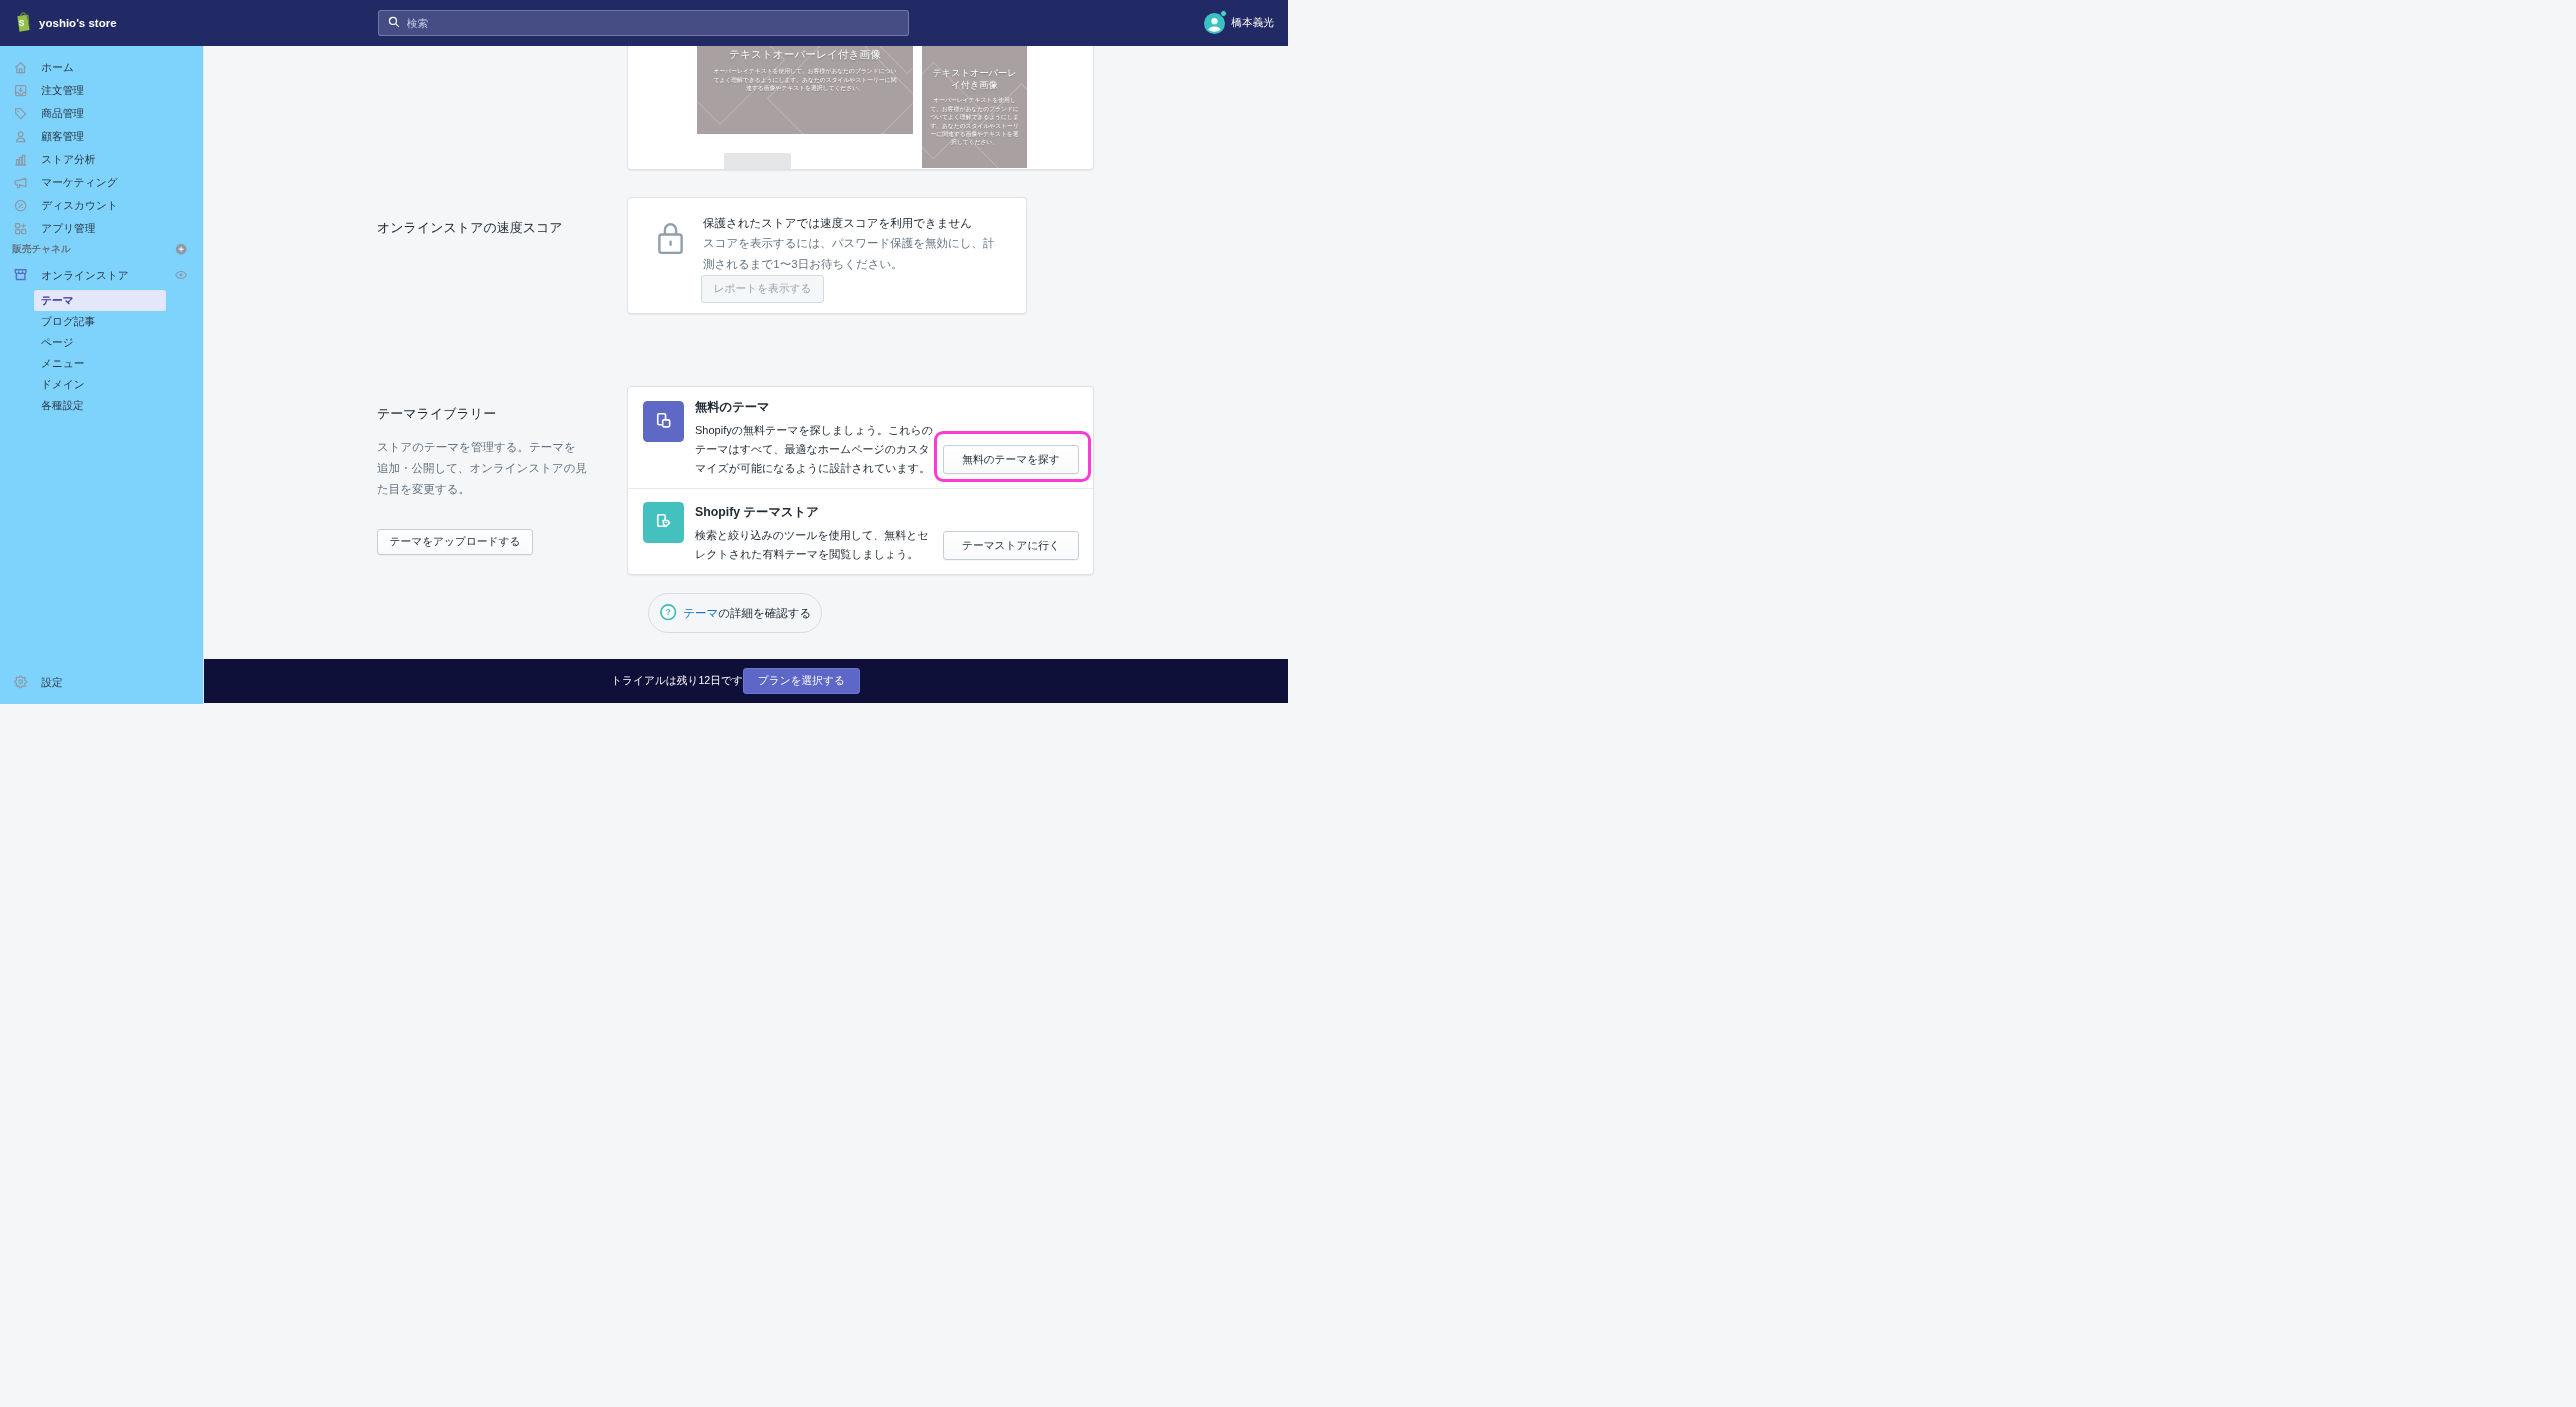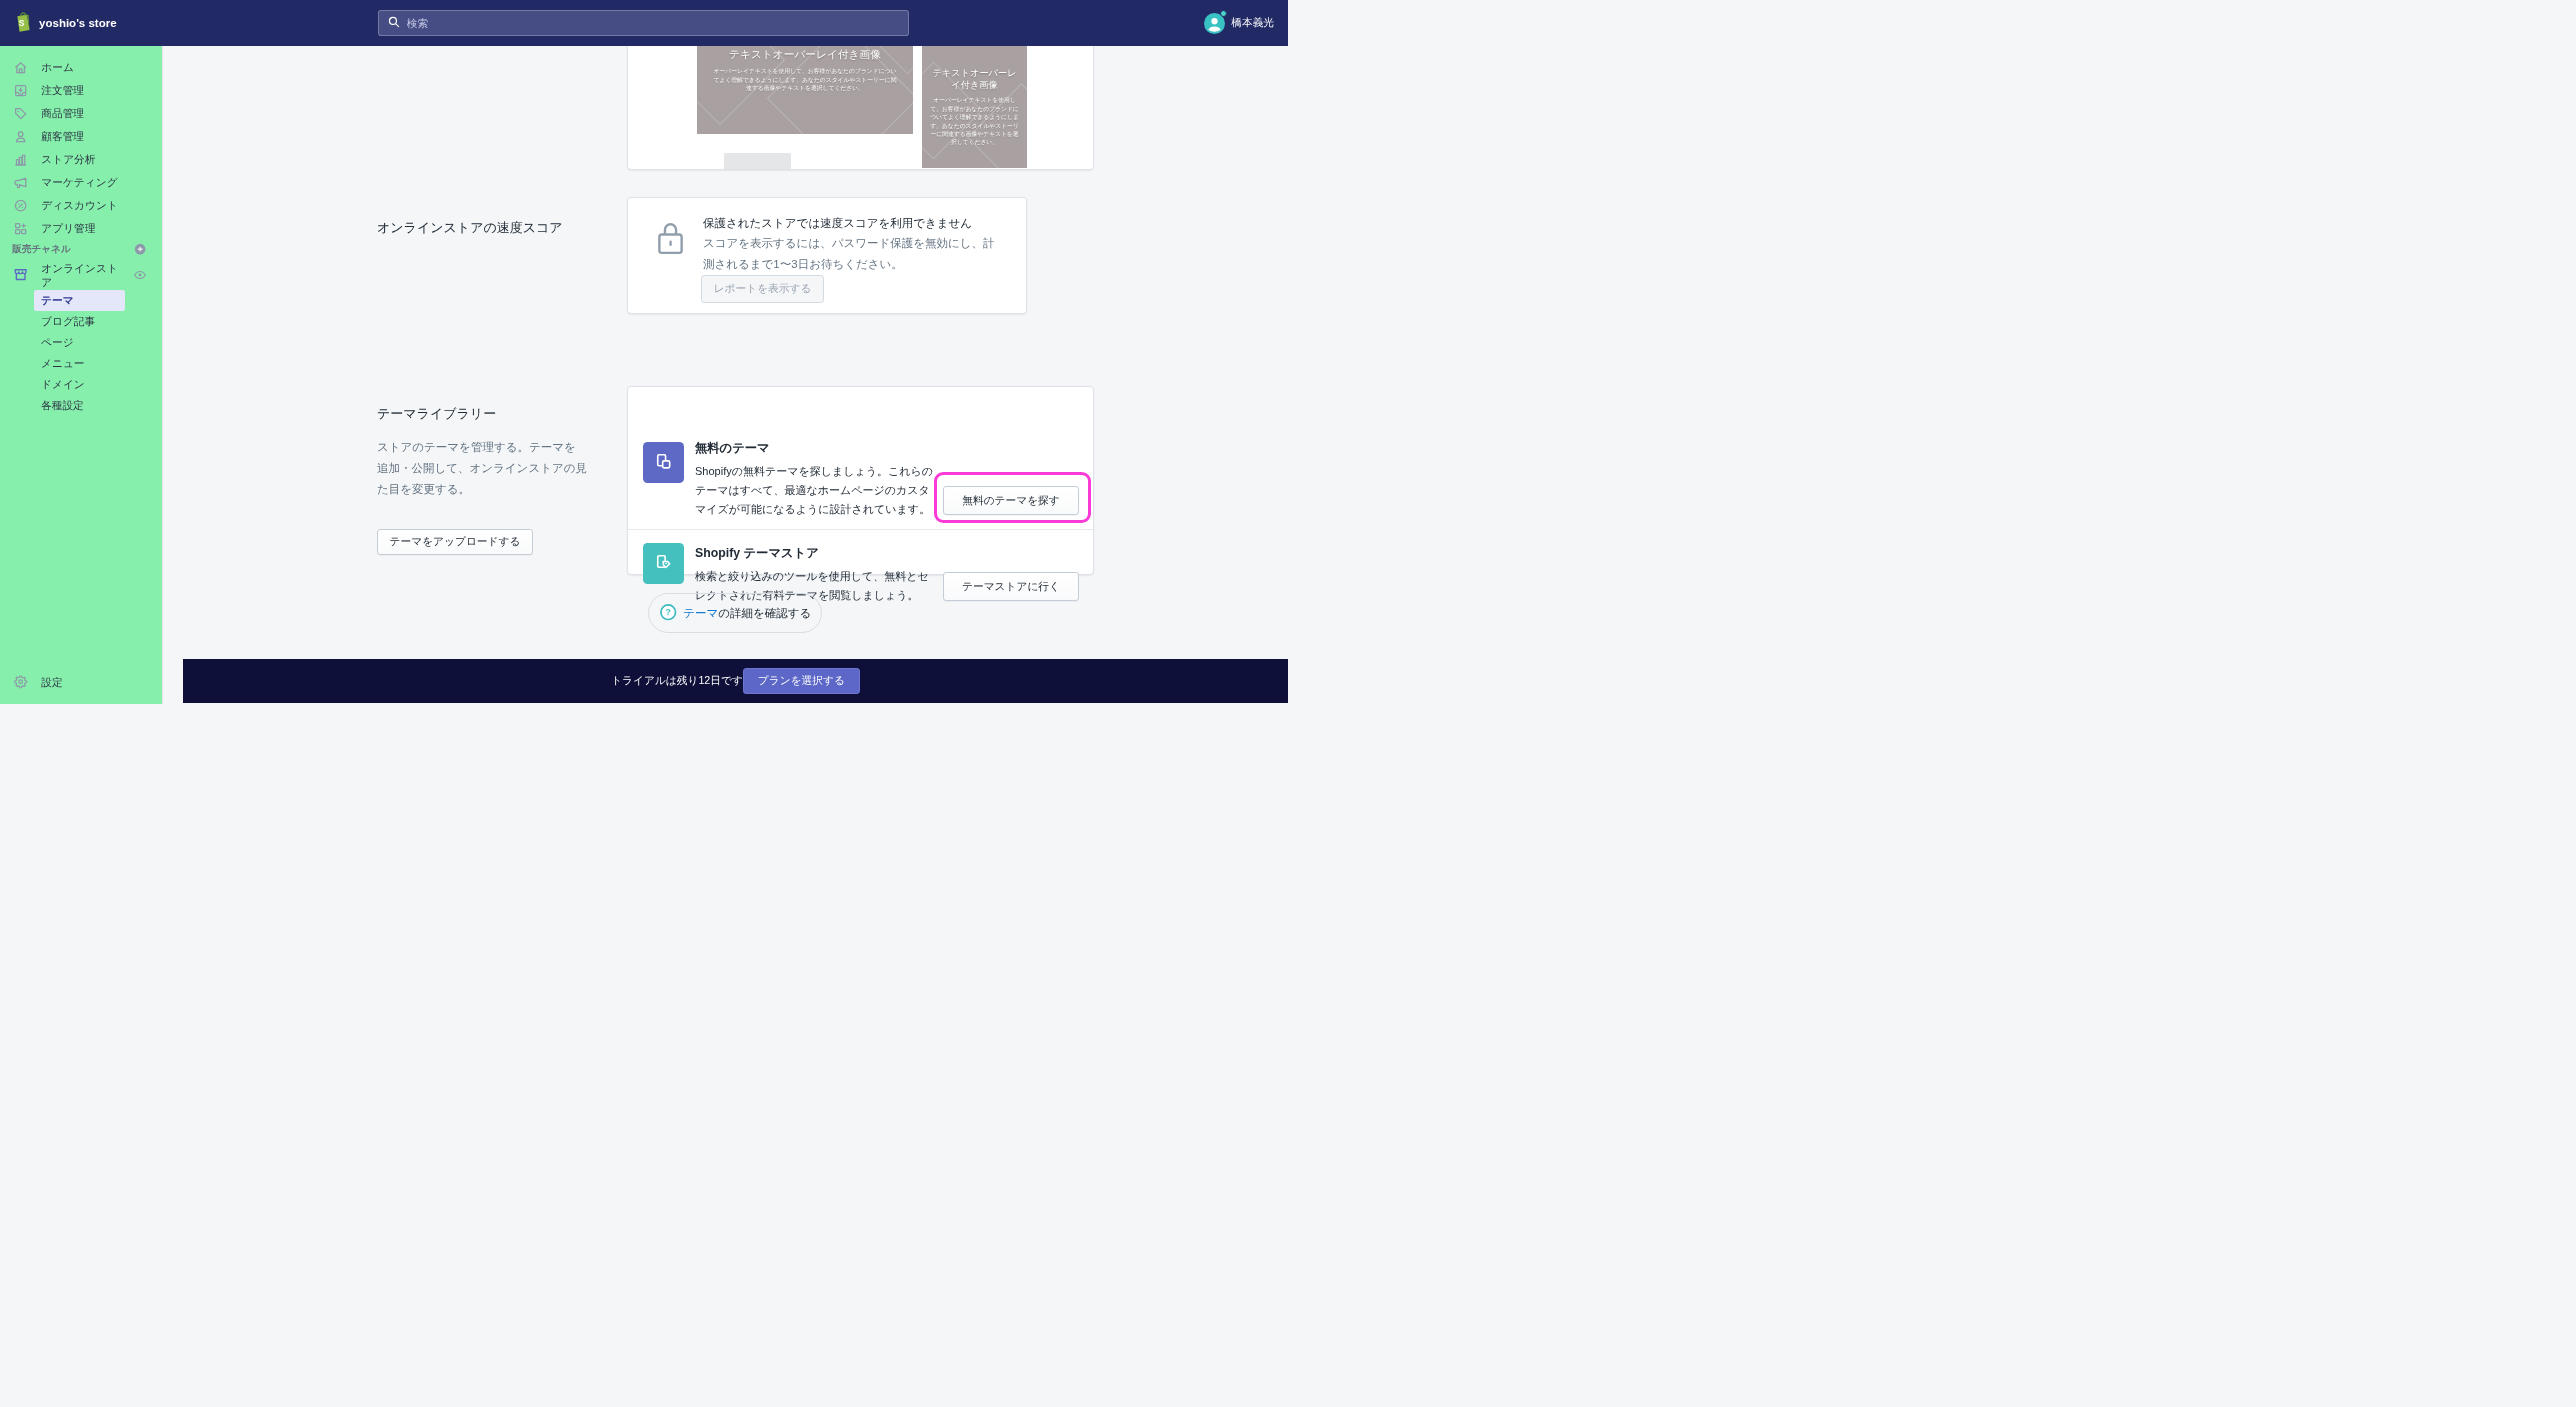--- a/index.html
+++ b/index.html
@@ -18,22 +18,22 @@
   .search-box input { background:transparent; border:none; outline:none; color:#fff;
     font-size:10.7px; width:100%; font-family:inherit; }
   .search-box input::placeholder { color:#c6cbe6; }
   .topbar-right { margin-left:auto; display:flex; align-items:center; gap:6.1px; padding-right:14px; }
   .avatar { position:relative; width:21px; height:21px; }
   .avatar .dot { position:absolute; right:-1.5px; top:-2.3px; width:7px; height:7px;
     background:#4ad0c8; border:1.5px solid #212a65; border-radius:50%; }
   .user-name { color:#fff; font-size:10.7px; }
 
   
-  .sidebar { position:absolute; left:0; top:46px; width:163px; height:658px;
-    background:#86efac; border-right:0.8px solid #e3e7ea; z-index:20; }
+  .sidebar { position:absolute; left:0; top:46px; width:204px; height:658px;
+    background:#7dd3fc; border-right:0.8px solid #e3e7ea; z-index:20; }
   .nav { padding-top:10.7px; }
   .nav-item { height:23px; display:flex; align-items:center; padding-left:13px; gap:13px;
     font-size:10.7px; color:#2b3543; cursor:pointer; }
   .nav-item svg { flex:0 0 auto; }
   .channels-hd { height:18.4px; display:flex; align-items:center;
     padding:0 15.3px 0 12.3px; font-size:9.6px; font-weight:bold; color:#64707d; }
   .channels-hd .spacer { flex:1; }
   .subnav { padding:3.1px 0 0 0; }
   .sub-item { height:21px; display:flex; align-items:center; padding-left:41px;
     font-size:10.7px; color:#2b3543; cursor:pointer; }
@@ -76,21 +76,21 @@
     background:linear-gradient(#fff,#f9fafb); border:0.8px solid #c4cdd5; border-radius:3.1px;
     font-size:10.7px; color:#212b36; cursor:pointer; font-family:inherit;
     box-shadow:0 0.8px 0 rgba(22,29,37,.05); }
   .btn.disabled { background:#f4f6f8; color:#9aa4af; cursor:default; box-shadow:none; border-color:#d3dbe2; }
   .report-btn { position:absolute; left:73px; top:77px; width:123px; height:28px; }
 
   .lib-left { position:absolute; left:194px; top:359px; width:210px; }
   .upload-btn { position:absolute; left:194px; top:483px; width:156px; height:26px; }
 
   .themes-card { position:absolute; left:444px; top:340px; width:467px; height:189px; }
-  .t-row { position:absolute; left:0; width:467px;margin-top:41px; }
+  .t-row { position:absolute; left:0; width:467px; }
   .t-row1 { top:0; height:102px; border-bottom:0.8px solid #e6eaee; }
   .t-row2 { top:102px; height:87px; }
   .tile { position:absolute; left:14.6px; width:41px; height:41px; border-radius:4.6px;
     display:flex; align-items:center; justify-content:center; }
   .tile.purple { background:#5d69c5; top:14px; }
   .tile.teal { background:#44c0be; top:13px; }
   .t-title { position:absolute; left:67px; font-size:12.3px; font-weight:bold; color:#212b36; }
   .t-body { position:absolute; left:67px; width:242px; font-size:11px; line-height:19px; color:#212b36; }
   .free-ring { position:absolute; left:306px; top:44px; width:157px; height:51px;
     border:3.8px solid #fc3ad6; border-radius:9.2px; z-index:5; }

